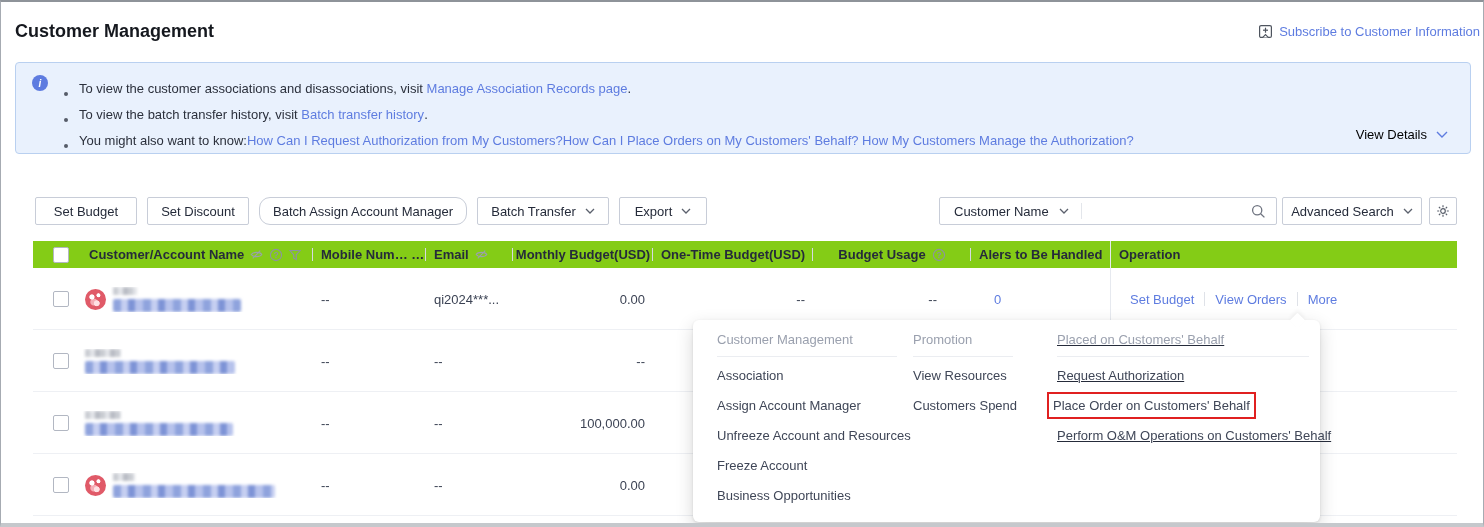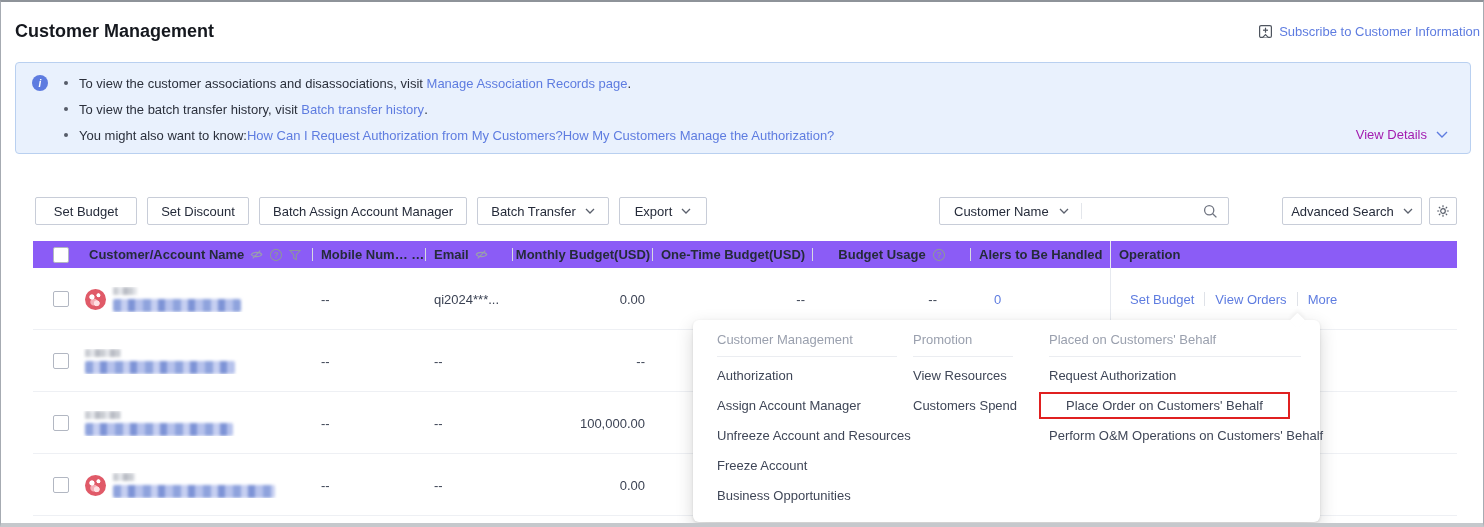--- a/index.html
+++ b/index.html
@@ -10,45 +10,45 @@
     border:1px solid #a6abb2; border-top:2px solid #8e9399; border-bottom:4px solid #c5c8cc;
     font-size:13px; color:#252b3a;
   }
   .page-title { position:absolute; left:14px; top:19px; font-size:18px; font-weight:bold; color:#15181e; }
   .subscribe { position:absolute; right:3px; top:22px; display:flex; align-items:center; gap:6px; color:#5e7ce0; cursor:pointer; white-space:nowrap; }
 
   
   .banner { position:absolute; left:14px; top:60px; width:1456px; height:92px; background:#e9f1fd; border:1px solid #b9d0f0; border-radius:4px; }
   .banner-info-icon { position:absolute; left:16px; top:12px; width:16px; height:16px; border-radius:50%; background:#5e7ce0; color:#fff; font-size:10px; font-weight:bold; font-style:italic; display:flex; align-items:center; justify-content:center; }
   .banner-list { position:absolute; left:48px; top:7px; }
-  .bline { display:flex; align-items:center; height:26px; white-space:nowrap; color:#2b303c; }
+  .bline { display:flex; align-items:flex-end; height:26px; white-space:nowrap; color:#2b303c; }
   .dot { width:4px; height:4px; border-radius:50%; background:#565c68; margin-right:11px; flex:none; }
   .blink { color:#5e7ce0; cursor:pointer; }
   .sp { white-space:pre; }
-  .view-details { position:absolute; right:22px; top:62px; height:18px; display:flex; align-items:center; gap:9px; color:#a21caf; cursor:pointer; }
+  .view-details { position:absolute; right:22px; top:62px; height:18px; display:flex; align-items:center; gap:9px; color:#000000; cursor:pointer; }
 
   
   .btn { position:absolute; top:195px; height:28px; background:#fff; border:1px solid #c8cdd8; border-radius:2px; display:flex; align-items:center; justify-content:center; gap:9px; padding:0 12px; cursor:pointer; color:#252b3a; white-space:nowrap; }
   #btn-set-budget   { left:34px;  width:102px; }
   #btn-set-discount { left:146px; width:102px; }
-  #btn-batch-assign { left:258px; width:208px; }
+  #btn-batch-assign { left:258px; width:208px;border-radius:11px; }
   #btn-batch-transfer { left:476px; width:132px; }
   #btn-export       { left:618px; width:88px; }
-  .search-box { position:absolute; top:195px; left:938px; width:290px; height:28px; border:1px solid #c8cdd8; border-radius:2px; background:#fff; display:flex; align-items:center; }
+  .search-box { position:absolute; top:195px; left:938px; width:338px; height:28px; border:1px solid #c8cdd8; border-radius:2px; background:#fff; display:flex; align-items:center; }
   .search-filter { display:flex; align-items:center; gap:10px; padding:0 12px 0 14px; cursor:pointer; flex:none; }
   .search-divider { width:1px; height:16px; background:#e3e6eb; flex:none; }
   .search-input { flex:1; min-width:0; border:none; outline:none; height:24px; padding:0 8px; font:inherit; background:transparent; }
   .search-mag { margin-right:10px; flex:none; cursor:pointer; display:flex; }
   #btn-advanced { left:1281px; width:140px; }
   .gear-btn { position:absolute; top:195px; left:1428px; width:28px; height:28px; border:1px solid #c8cdd8; border-radius:2px; background:#fff; display:flex; align-items:center; justify-content:center; cursor:pointer; }
 
   
   .table { position:absolute; left:32px; top:239px; width:1424px; }
   .grid { display:grid; grid-template-columns:48px 232px 113px 87px 140px 160px 158px 139px 347px; }
-  .thead { height:27px; background:#8b5cf6; font-weight:bold; color:#252b3a; align-items:center; }
+  .thead { height:27px; background:#84cc16; font-weight:bold; color:#252b3a; align-items:center; }
   .th { position:relative; height:27px; display:flex; align-items:center; gap:6px; padding:0 8px; white-space:nowrap; overflow:visible; }
   .th.right { justify-content:center; }
   .th.hd-alerts { padding-left:8px; }
   .th.divider::after { content:""; position:absolute; right:0; top:7px; width:1px; height:13px; background:#d6dae1; }
   .th.op, .td.op { border-left:1px solid #e6e9ef; }
   .trow { height:62px; align-items:center; border-bottom:1px solid #eef0f4; background:#fff; }
   .td { padding:0 8px; white-space:nowrap; overflow:hidden; color:#3c4354; }
   .td.right { text-align:right; padding-right:34px; }
   .td.right.money { padding-right:8px; }
   .td.cbcell, .th.cbcell { padding-left:20px; }
@@ -72,25 +72,25 @@
   .oplink { color:#5e7ce0; cursor:pointer; }
   .opsep { width:1px; height:14px; background:#dfe2e8; flex:none; }
 
   
   .popup { position:absolute; left:692px; top:318px; width:627px; height:202px; background:#fff; border-radius:6px; z-index:20;
     box-shadow:0 1px 3px rgba(0,0,0,.10), 0 6px 18px rgba(0,0,0,.16); }
   .popup-arrow { position:absolute; top:-5px; left:599px; width:11px; height:11px; background:#fff; transform:rotate(45deg); border-radius:1px; box-shadow:-2px -2px 4px rgba(0,0,0,.05); }
   .pgroup { position:absolute; top:12px; }
   .pg1 { left:24px;  width:230px; }
   .pg2 { left:220px; width:120px; }
-  .pg3 { left:356px; width:270px; }
+  .pg3 { left:364px; width:270px;text-decoration:underline; }
   .pg-title { color:#9aa0ae; font-size:13px; padding-bottom:9px; border-bottom:1px solid #ebedf1; margin-bottom:4px; white-space:nowrap; }
   .pg1 .pg-title { width:180px; } .pg2 .pg-title { width:100px; } .pg3 .pg-title { width:252px; }
   .pitem { line-height:30px; height:30px; color:#3f4657; cursor:pointer; white-space:nowrap; }
-  .highlight-box { display:inline-block; border:2px solid #e02020; padding:2px 25px; margin-left:-10px; line-height:19px; }
+  .highlight-box { display:inline-block; border:2px solid #e02020; padding:2px 4px; margin-left:-10px; line-height:19px; }
 
   svg { display:block; }
 </style>
 </head>
 <body>
 
 <div id="app">
 
   <div class="page-title">Customer Management</div>
   <div class="subscribe">
@@ -117,20 +117,21 @@
       <div class="bline">
         <span class="dot"></span>
         <span class="sp">To view the batch transfer history, visit </span>
           <span class="blink">Batch transfer history</span>
           <span>.</span>
       </div>
       <div class="bline">
         <span class="dot"></span>
         <span class="sp">You might also want to know:</span>
           <span class="blink sp">How Can I Request Authorization from My Customers?</span>
+          <span class="blink sp">How Can I Place Orders on My Customers' Behalf? </span>
           <span class="blink sp">How My Customers Manage the Authorization?</span>
       </div>
     </div>
     <div class="view-details">
       <span>View Details</span>
       <span>
         <svg width="12" height="7" viewBox="0 0 12 7">
             <path d="M1 1 L6 6 L11 1" fill="none" stroke="#5e7ce0" stroke-width="1.4"></path>
           </svg>
       </span>
@@ -338,21 +339,21 @@
         <div class="td"></div>
         <div class="td op"></div>
     </div>
   </div>
 
   <div class="popup">
     <div class="popup-arrow"></div>
 
     <div class="pgroup pg1">
       <div class="pg-title">Customer Management</div>
-      <div class="pitem">Authorization</div>
+      <div class="pitem">Association</div>
       <div class="pitem">Assign Account Manager</div>
       <div class="pitem">Unfreeze Account and Resources</div>
       <div class="pitem">Freeze Account</div>
       <div class="pitem">Business Opportunities</div>
     </div>
 
     <div class="pgroup pg2">
       <div class="pg-title">Promotion</div>
       <div class="pitem">View Resources</div>
       <div class="pitem">Customers Spend</div>

